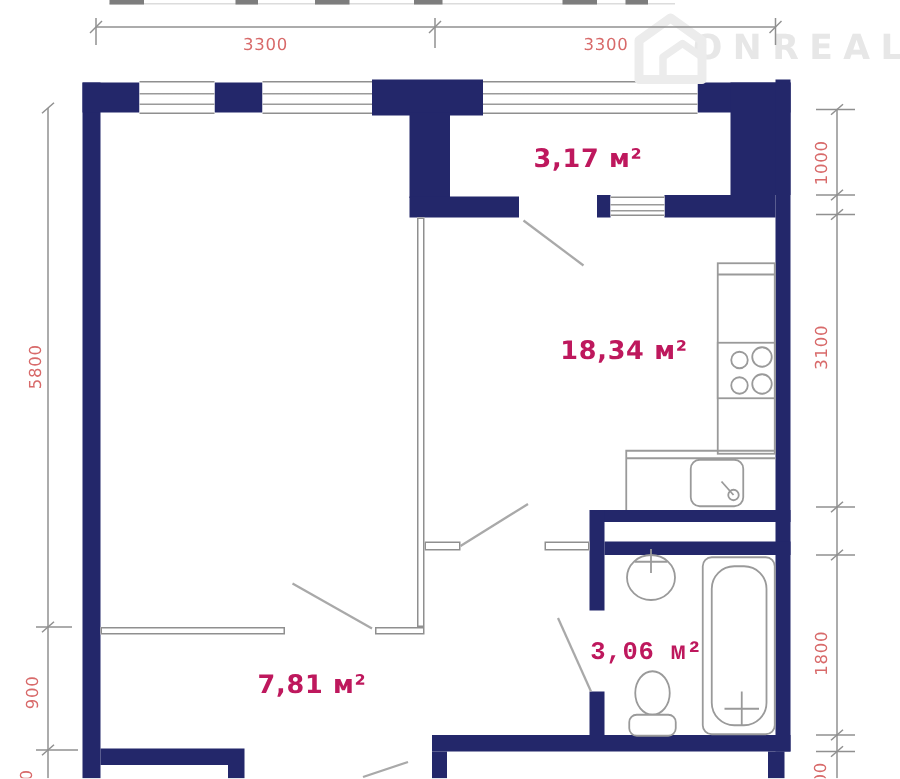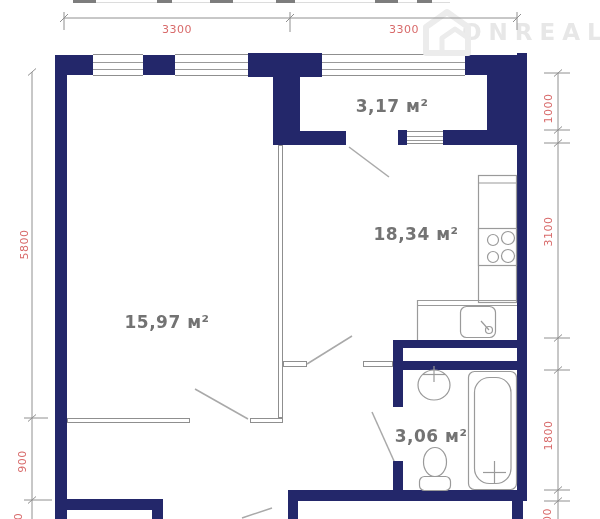--- a/index.html
+++ b/index.html
@@ -15,21 +15,21 @@
     border-top:1px solid #8f8f8f;border-bottom:1px solid #8f8f8f;
     background-image:linear-gradient(#9a9a9a,#9a9a9a),linear-gradient(#9a9a9a,#9a9a9a);
     background-size:100% 1px,100% 1px;background-position:0 7px,0 14px;background-repeat:no-repeat;
   }
   .window.small{background-position:0 4px,0 8px;}
   
   .twall{position:absolute;background:#ffffff;border:1.4px solid #8f8f8f;box-sizing:border-box;}
   
   .room-label{
     position:absolute;width:140px;margin-left:-70px;text-align:center;
-    font-size:17px;font-weight:bold;color:#737373;letter-spacing:.5px;white-space:nowrap;
+    font-size:17px;font-weight:bold;color:#be185d;letter-spacing:.5px;white-space:nowrap;
     z-index:7;
   }
   
   .dim{
     position:absolute;width:46px;margin-left:-23px;height:13px;line-height:13px;
     text-align:center;font-size:11px;color:#d86a6a;letter-spacing:.5px;z-index:6;white-space:nowrap;
   }
   .dim.v{transform:rotate(-90deg);}
   
   .watermark{position:absolute;left:418px;top:6px;width:200px;height:52px;z-index:1;display:flex;align-items:center;}
@@ -163,22 +163,22 @@
       <rect x="419.5" y="476.5" width="31" height="14" rx="5"></rect>
       <rect x="468.5" y="371.5" width="48" height="118" rx="6"></rect>
       <rect x="474.5" y="377.5" width="36.5" height="106" rx="15" fill="none"></rect>
       <line x1="483" y1="472.5" x2="506" y2="472.5"></line>
       <line x1="494.5" y1="461" x2="494.5" y2="484"></line>
     </g>
   </svg>
 
   <div class="room-label" style="left:392px;top:96px;">3,17 м²</div>
   <div class="room-label" style="left:416px;top:224px;">18,34 м²</div>
-  <div class="room-label" style="left:167px;top:312px;">15,97 м²</div>
-  <div class="room-label" style="left:431px;top:426px;">3,06 м²</div>
+  <div class="room-label" style="left:208px;top:447px;">7,81 м²</div>
+  <div class="room-label" style="left:431px;top:426px;font-family:Liberation Mono, monospace;">3,06 м²</div>
 
   <div class="dim" style="left:177px;top:23px;">3300</div>
   <div class="dim" style="left:404px;top:23px;">3300</div>
   <div class="dim v" style="left:24px;top:238px;">5800</div>
   <div class="dim v" style="left:22px;top:455px;">900</div>
   <div class="dim v" style="left:18px;top:510px;">0</div>
   <div class="dim v" style="left:548px;top:102px;">1000</div>
   <div class="dim v" style="left:548px;top:225px;">3100</div>
   <div class="dim v" style="left:548px;top:429px;">1800</div>
   <div class="dim v" style="left:547px;top:509px;">00</div>

